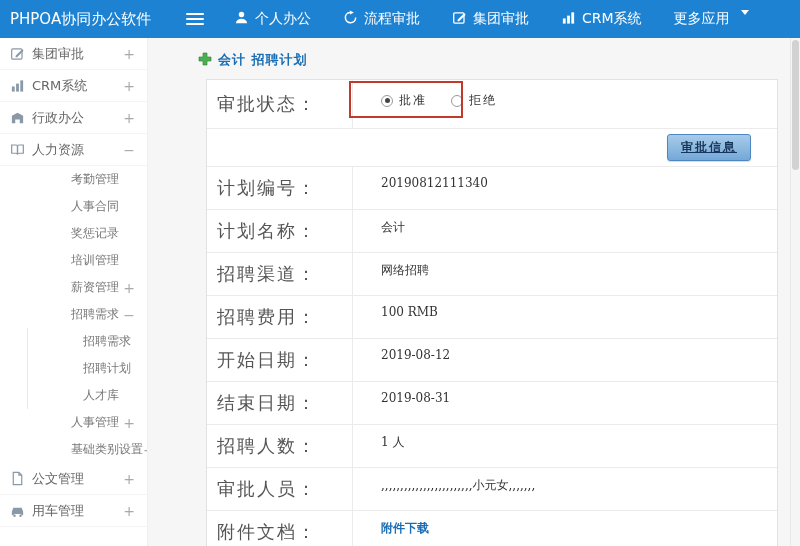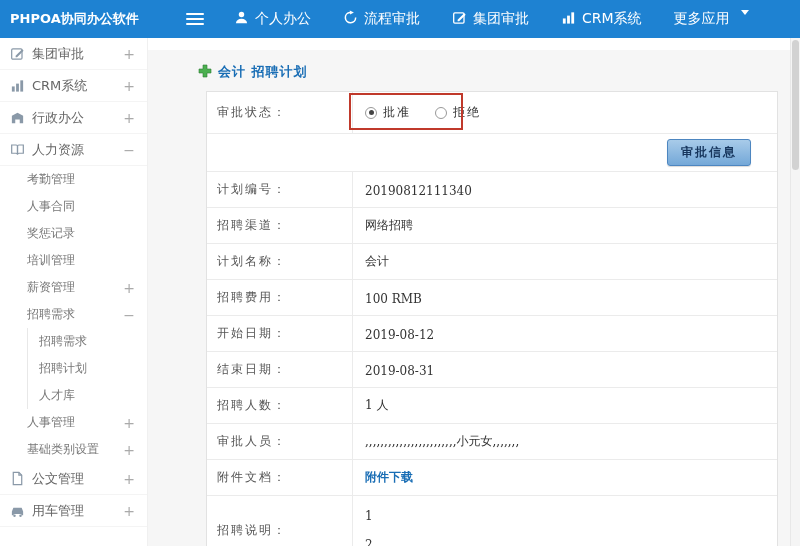--- a/index.html
+++ b/index.html
@@ -1,64 +1,64 @@
 <!DOCTYPE html>
 <html><head>
 <meta charset="utf-8">
 <style>
   * { box-sizing: border-box; margin: 0; padding: 0; }
   html,body { width:800px; height:546px; overflow:hidden; }
   body { font-family:"DejaVu Sans","Liberation Sans",sans-serif; font-size:13px; background:#fff; }
 
   
   .topbar { height:38px; background:#1e82d2; display:flex; align-items:center; color:#fff; }
-  .brand { width:178px; padding-left:10px; font-size:13px; font-weight:bold; white-space:nowrap; }
+  .brand { width:178px; padding-left:10px; font-size:15px; font-weight:normal; white-space:nowrap; }
   .hamburger { display:flex; flex-direction:column; gap:3px; width:18px; margin:0 30px 0 8px; cursor:pointer; }
   .hamburger i { display:block; height:2px; background:#fff; border-radius:1px; }
   .nav { display:flex; align-items:center; }
   .nav-item { display:flex; align-items:flex-start; gap:6px; margin-right:32px; font-size:14px; cursor:pointer; white-space:nowrap; }
   .nav-item svg { width:15px; height:15px; }
   .caret { width:0; height:0; border-left:4px solid transparent; border-right:4px solid transparent; border-top:5px solid #fff; margin-left:5px; }
 
   
   .layout { display:flex; height:508px; }
 
   
   .sidebar { width:148px; background:#fff; border-right:1px solid #f0f0f0; overflow:hidden; }
   .sgroup { height:32px; display:flex; align-items:center; padding:0 12px 0 10px; color:#666; border-bottom:1px solid #f4f4f4; cursor:pointer; }
   .sgroup .icon { width:15px; height:15px; color:#8a99a8; margin-right:7px; flex:none; }
   .sgroup .icon svg { width:15px; height:15px; display:block; }
   .sgroup .lbl { font-size:13px; white-space:nowrap; }
   .tg { margin-left:auto; color:#aaa; font-size:14px; line-height:1; }
-  .sitem { height:27px; display:flex; align-items:center; padding:0 12px 0 27px; color:#777; font-size:12px; cursor:pointer; white-space:nowrap; }
+  .sitem { height:27px; display:flex; align-items:center; padding:0 12px 0 27px; color:#777; font-size:12px; cursor:pointer; white-space:nowrap;margin-left:44px; }
   .sub2 { margin-left:27px; border-left:1px solid #e8e8e8;text-align:center; }
   .sub2 .sitem { padding-left:11px; }
 
   
-  .main { flex:1; background:#f6f6f6; padding:0 22px 0 58px; position:relative;margin-top:12px; }
+  .main { flex:1; background:#f6f6f6; padding:0 22px 0 58px; position:relative; }
   .title-row { display:flex; align-items:center; gap:6px; margin:13px 0 10px -8px; }
   .title-row svg { width:14px; height:14px; }
   .page-title { color:#1a6eb5; font-weight:bold; font-size:13px; letter-spacing:1px; }
 
   .form-table { background:#fff; border:1px solid #e2e2e2; position:relative;
                 font-family:"DejaVu Serif","Liberation Serif",serif; }
   .frow { display:flex; border-bottom:1px solid #ebebeb; align-items:stretch; }
-  .fl { width:145px; flex:none; padding:9px 10px; color:#555; font-size:12px; letter-spacing:2px; display:flex; align-items:center;font-family:Liberation Mono, monospace; }
-  .fv { flex:1; border-left:1px solid #ebebeb; padding:9px 12px; color:#333; font-size:12px; display:flex; align-items:flex-end; }
+  .fl { width:145px; flex:none; padding:9px 10px; color:#555; font-size:18px; letter-spacing:2px; display:flex; align-items:center;font-family:Liberation Mono, monospace; }
+  .fv { flex:1; border-left:1px solid #ebebeb; padding:9px 28px; color:#333; font-size:12px; display:flex; align-items:flex-start; }
   .frow.status .fl, .frow.status .fv { padding-top:12px; padding-bottom:12px; }
   .fv.multiline { flex-direction:column; align-items:flex-start; justify-content:center; gap:15px; padding:13px 12px; }
 
   .radio-opt { display:inline-flex; align-items:center; gap:6px; margin-right:24px; cursor:pointer; letter-spacing:2px; color:#333; }
   .radio { width:12px; height:12px; border:1px solid #999; border-radius:50%; background:#fff; position:relative; display:inline-block; flex:none; }
   .radio.checked::after { content:""; position:absolute; left:2.5px; top:2.5px; right:2.5px; bottom:2.5px; background:#444; border-radius:50%; }
 
   .btn-row { display:flex; justify-content:flex-end; align-items:center; padding:5px 26px 5px 0; border-bottom:1px solid #ebebeb; }
   .approve-btn { background:linear-gradient(#a8cbe9,#74a8d8); border:1px solid #4d86c0; color:#16355c; font-weight:bold;
                  font-size:12px; padding:4px 13px; border-radius:3px; letter-spacing:2px; cursor:pointer;
-                 font-family:"DejaVu Sans","Liberation Sans",sans-serif; box-shadow:0 1px 1px rgba(0,0,0,.15); }
+                 font-family:"DejaVu Sans","Liberation Sans",sans-serif; box-shadow:0 1px 1px rgba(0,0,0,.15);text-decoration:underline; }
 
   .link { color:#1a6eb5; font-weight:bold; text-decoration:none; cursor:pointer; }
 
   .annotation { position:absolute; left:142px; top:1px; width:114px; height:37px; border:2px solid #c0392b; pointer-events:none; z-index:5; }
 
   
   .vscroll { position:absolute; right:0; top:38px; width:10px; height:508px; background:#f5f5f5; border-left:1px solid #e8e8e8; }
   .vscroll .thumb { position:absolute; left:1px; top:2px; width:7px; height:130px; background:#d2d2d2; border-radius:4px; }
 </style>
 </head>
@@ -250,26 +250,26 @@
 
       <div class="btn-row">
         <button class="approve-btn">审批信息</button>
       </div>
 
       <div class="frow">
         <div class="fl">计划编号：</div>
         <div class="fv">20190812111340</div>
       </div>
       <div class="frow">
+        <div class="fl">计划名称：</div>
+        <div class="fv">会计</div>
+      </div>
+      <div class="frow">
         <div class="fl">招聘渠道：</div>
         <div class="fv">网络招聘</div>
-      </div>
-      <div class="frow">
-        <div class="fl">计划名称：</div>
-        <div class="fv">会计</div>
       </div>
       <div class="frow">
         <div class="fl">招聘费用：</div>
         <div class="fv">100 RMB</div>
       </div>
       <div class="frow">
         <div class="fl">开始日期：</div>
         <div class="fv">2019-08-12</div>
       </div>
       <div class="frow">

